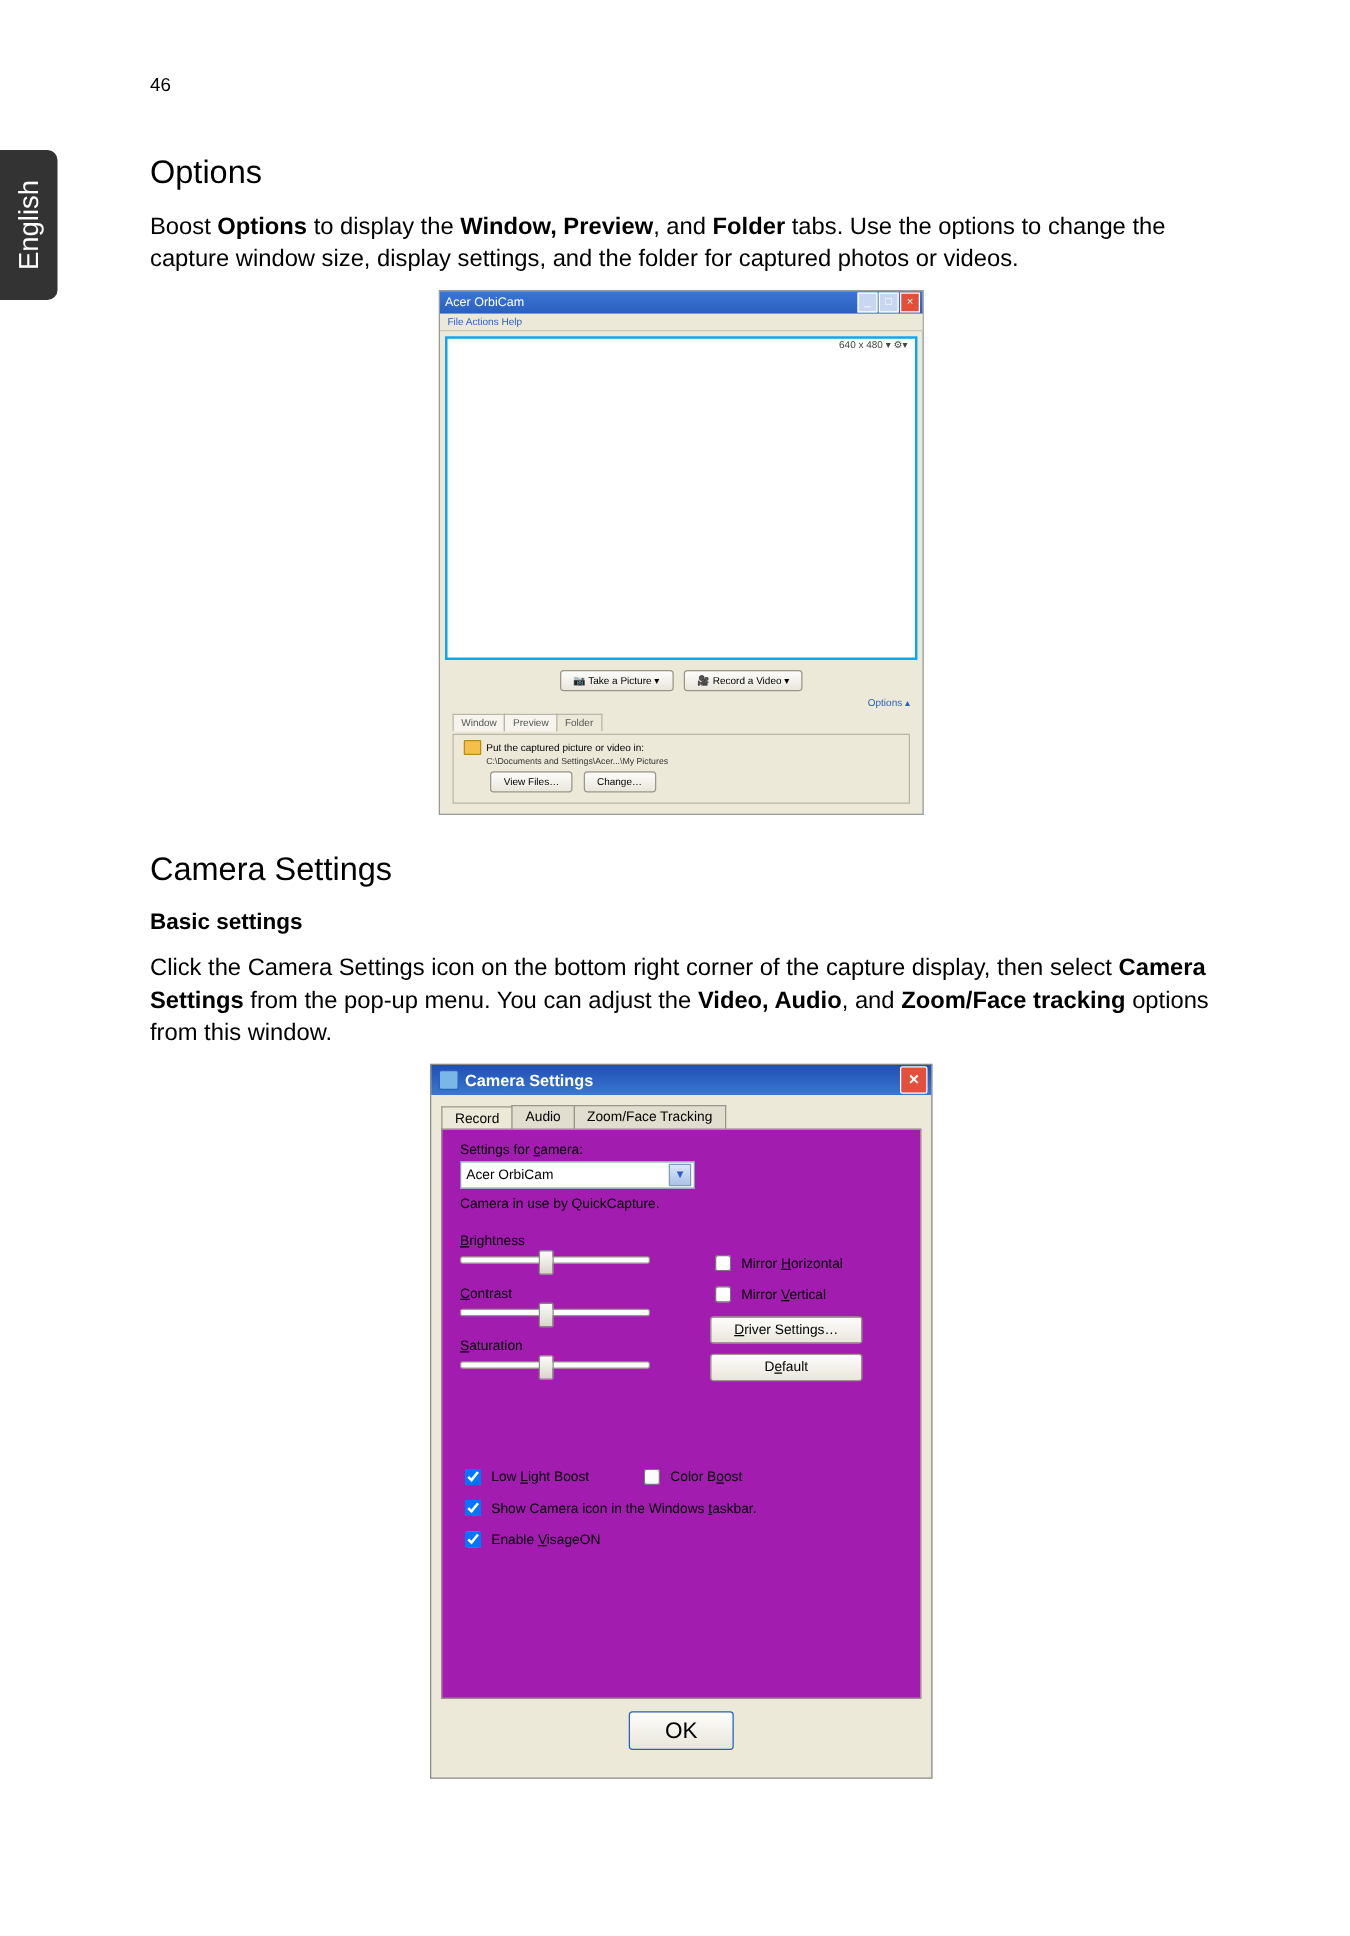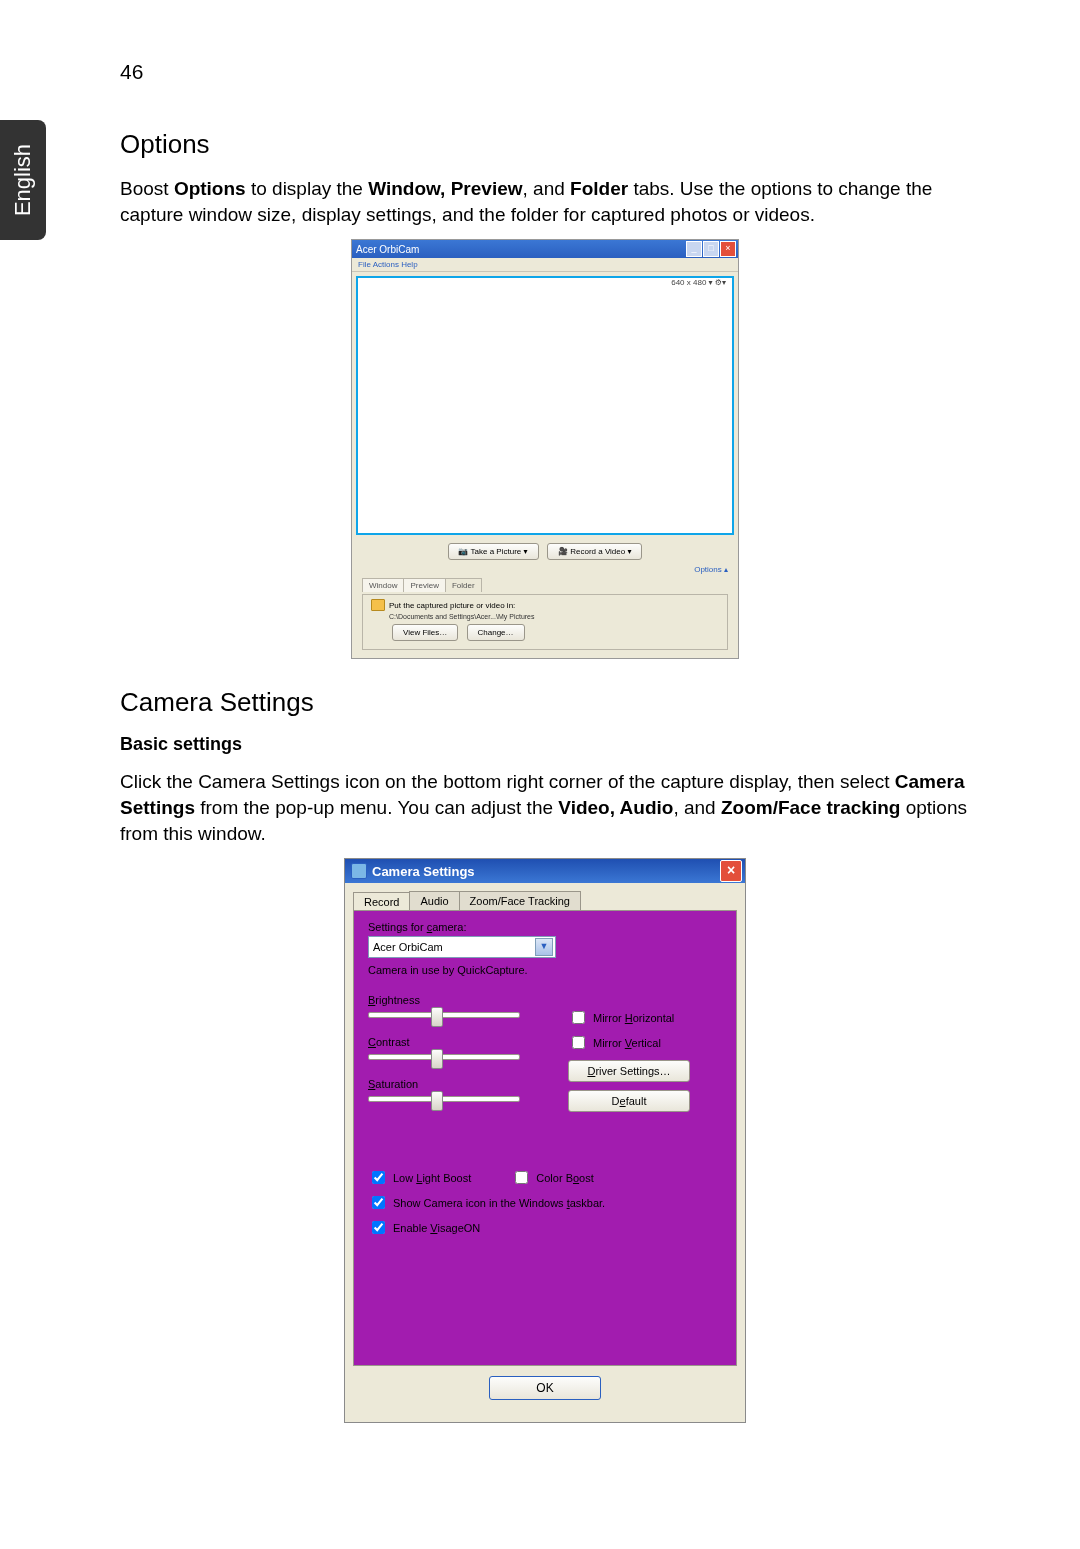--- a/index.html
+++ b/index.html
@@ -8,21 +8,21 @@
     background: #fff;
     font-family: "Segoe UI", Tahoma, Arial, sans-serif;
     color: #000;
     width: 1080px;
   }
   .page {
     position: relative;
     padding: 60px 110px 80px 120px;
   }
   .page-number {
-    font-size: 21px;
+    font-size: 15px;
     margin-bottom: 45px;
     color: #000;
     font-weight: 400;
   }
   .lang-tab {
     position: absolute;
     left: 0;
     top: 120px;
     background: #333;
     color: #fff;
@@ -224,26 +224,26 @@
   }
   .chk { display:flex; align-items:center; gap:5px; font-size:11px; margin-bottom:6px;}
   .chk input { width:13px;height:13px;}
   .side-btn {
     display:block;
     width:120px;
     border:1px solid #9a968a;border-radius:3px;
     background:linear-gradient(#fdfdfc,#e9e6da);
     text-align:center;padding:4px 0;font-size:11px;margin-top:8px;
   }
-  .lower-checks { margin-top: 9px; }
+  .lower-checks { margin-top: 20px; }
   .ok-row { text-align:center; padding:10px 0 14px 0;}
   .ok-btn {
-    width:112px;border:1px solid #2a5fc0;border-radius:3px;
+    width:84px;border:1px solid #2a5fc0;border-radius:3px;
     background:linear-gradient(#fdfdfc,#e9e6da);
-    padding:4px 0;font-size:12px;
+    padding:4px 0;font-size:18px;
   }
 </style>
 </head>
 <body>
 
 <div class="page">
 
   <div class="page-number">46</div>
 
   <div class="lang-tab">

